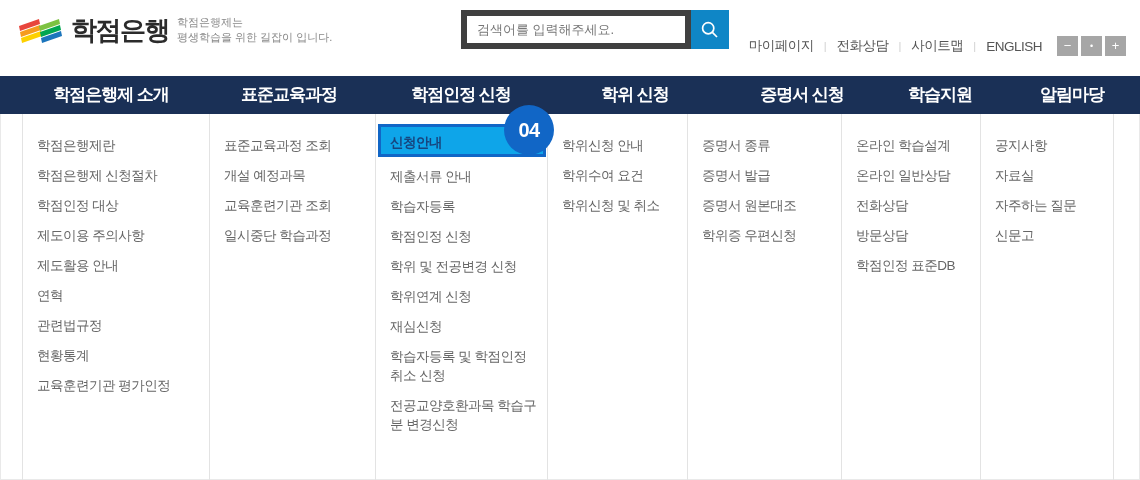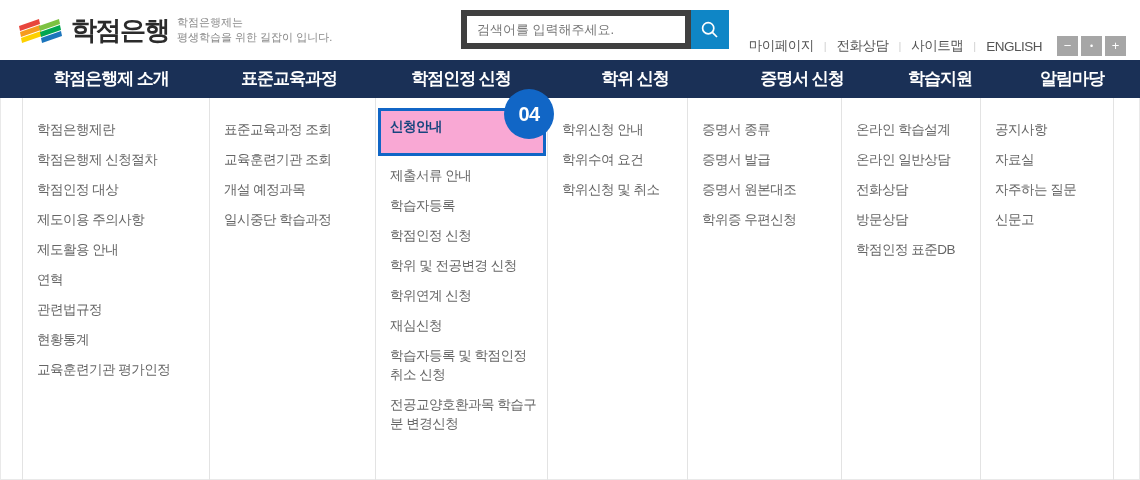--- a/index.html
+++ b/index.html
@@ -1,21 +1,21 @@
 <!DOCTYPE html>
 <html><head>
 <meta charset="utf-8">
 <style>
   * { margin:0; padding:0; box-sizing:border-box; }
   html,body { background:#fff; }
   body { font-family:"Liberation Sans","DejaVu Sans",sans-serif; }
   .page { position:relative; width:1140px; height:480px; background:#fff; overflow:hidden; box-shadow:inset 0 0 0 1px #e9e9e9; }
 
   
-  .topbar { position:relative; height:60px; background:#fff; }
+  .topbar { position:relative; height:76px; background:#fff; }
   .logo { position:absolute; left:18px; top:13px; display:flex; align-items:center; cursor:pointer; }
   .logo-title { font-size:26px; font-weight:800; color:#2b2b2b; letter-spacing:-1.5px; margin-left:9px; }
   .tagline { position:absolute; left:165px; top:15px; font-size:11px; color:#888; line-height:15px;margin-left:12px; }
   .tagline span { display:block; }
 
   .search { position:absolute; left:461px; top:10px; display:flex; height:39px; }
   .search input { width:230px; height:39px; border:6px solid #404040; padding:0 10px; font-size:13px; color:#555; outline:none; font-family:inherit; }
   .search input::placeholder { color:#777; }
   .search button { width:38px; height:39px; border:none; background:#0f86c6; cursor:pointer; display:flex; align-items:center; justify-content:center; }
 
@@ -33,21 +33,21 @@
   
   .megamenu { position:relative; margin:0 27px 0 22px; height:430px; display:grid;
               grid-template-columns:187px 166px 172px 140px 154px 139px 133px;
               border-left:1px solid #e3e3e3; }
   .menu-col { border-right:1px solid #e3e3e3; overflow:visible; }
   .menu-col ul { list-style:none; padding:16px 8px 0 14px; }
   .menu-col li { padding:5.5px 0; line-height:19px; font-size:13.5px; color:#666; letter-spacing:-0.5px; cursor:pointer; }
   .menu-col li .label { color:inherit; }
 
   .menu-col li.highlight { position:relative; margin:-6px -7px 4px -12px;
-      background:#f9a8d4; border:3px solid #1166c6; padding:6px 4px 17px 9px; }
+      background:#0ea5e9; border:3px solid #1166c6; padding:6px 4px 2px 9px; }
   .menu-col li.highlight .label { color:#17457e; font-weight:bold; }
   .badge { position:absolute; right:-11px; top:-22px; width:50px; height:50px; border-radius:50%;
       background:#1166c6; color:#fff; font-weight:bold; font-size:20px;
       display:flex; align-items:center; justify-content:center; z-index:5; }
 
   
   .blue-line { height:3px; background:#1377be; }
   .carousel-bar { height:30px; background:#eaf2f9; display:flex; align-items:center; justify-content:center; }
   .pill { width:28px; height:9px; border-radius:5px; background:#1c3554; margin:0 5px; cursor:pointer; }
   .cdot { width:9px; height:9px; border-radius:50%; background:#b7bfc8; margin:0 5px; cursor:pointer; }
@@ -124,22 +124,22 @@
           <li><span class="label">제도활용 안내</span></li>
           <li><span class="label">연혁</span></li>
           <li><span class="label">관련법규정</span></li>
           <li><span class="label">현황통계</span></li>
           <li><span class="label">교육훈련기관 평가인정</span></li>
         </ul>
       </div>
       <div class="menu-col">
         <ul>
           <li><span class="label">표준교육과정 조회</span></li>
+          <li><span class="label">개설 예정과목</span></li>
           <li><span class="label">교육훈련기관 조회</span></li>
-          <li><span class="label">개설 예정과목</span></li>
           <li><span class="label">일시중단 학습과정</span></li>
         </ul>
       </div>
       <div class="menu-col">
         <ul>
           <li class="highlight"><span class="label">신청안내</span><span class="badge">04</span></li>
           <li><span class="label">제출서류 안내</span></li>
           <li><span class="label">학습자등록</span></li>
           <li><span class="label">학점인정 신청</span></li>
           <li><span class="label">학위 및 전공변경 신청</span></li>

